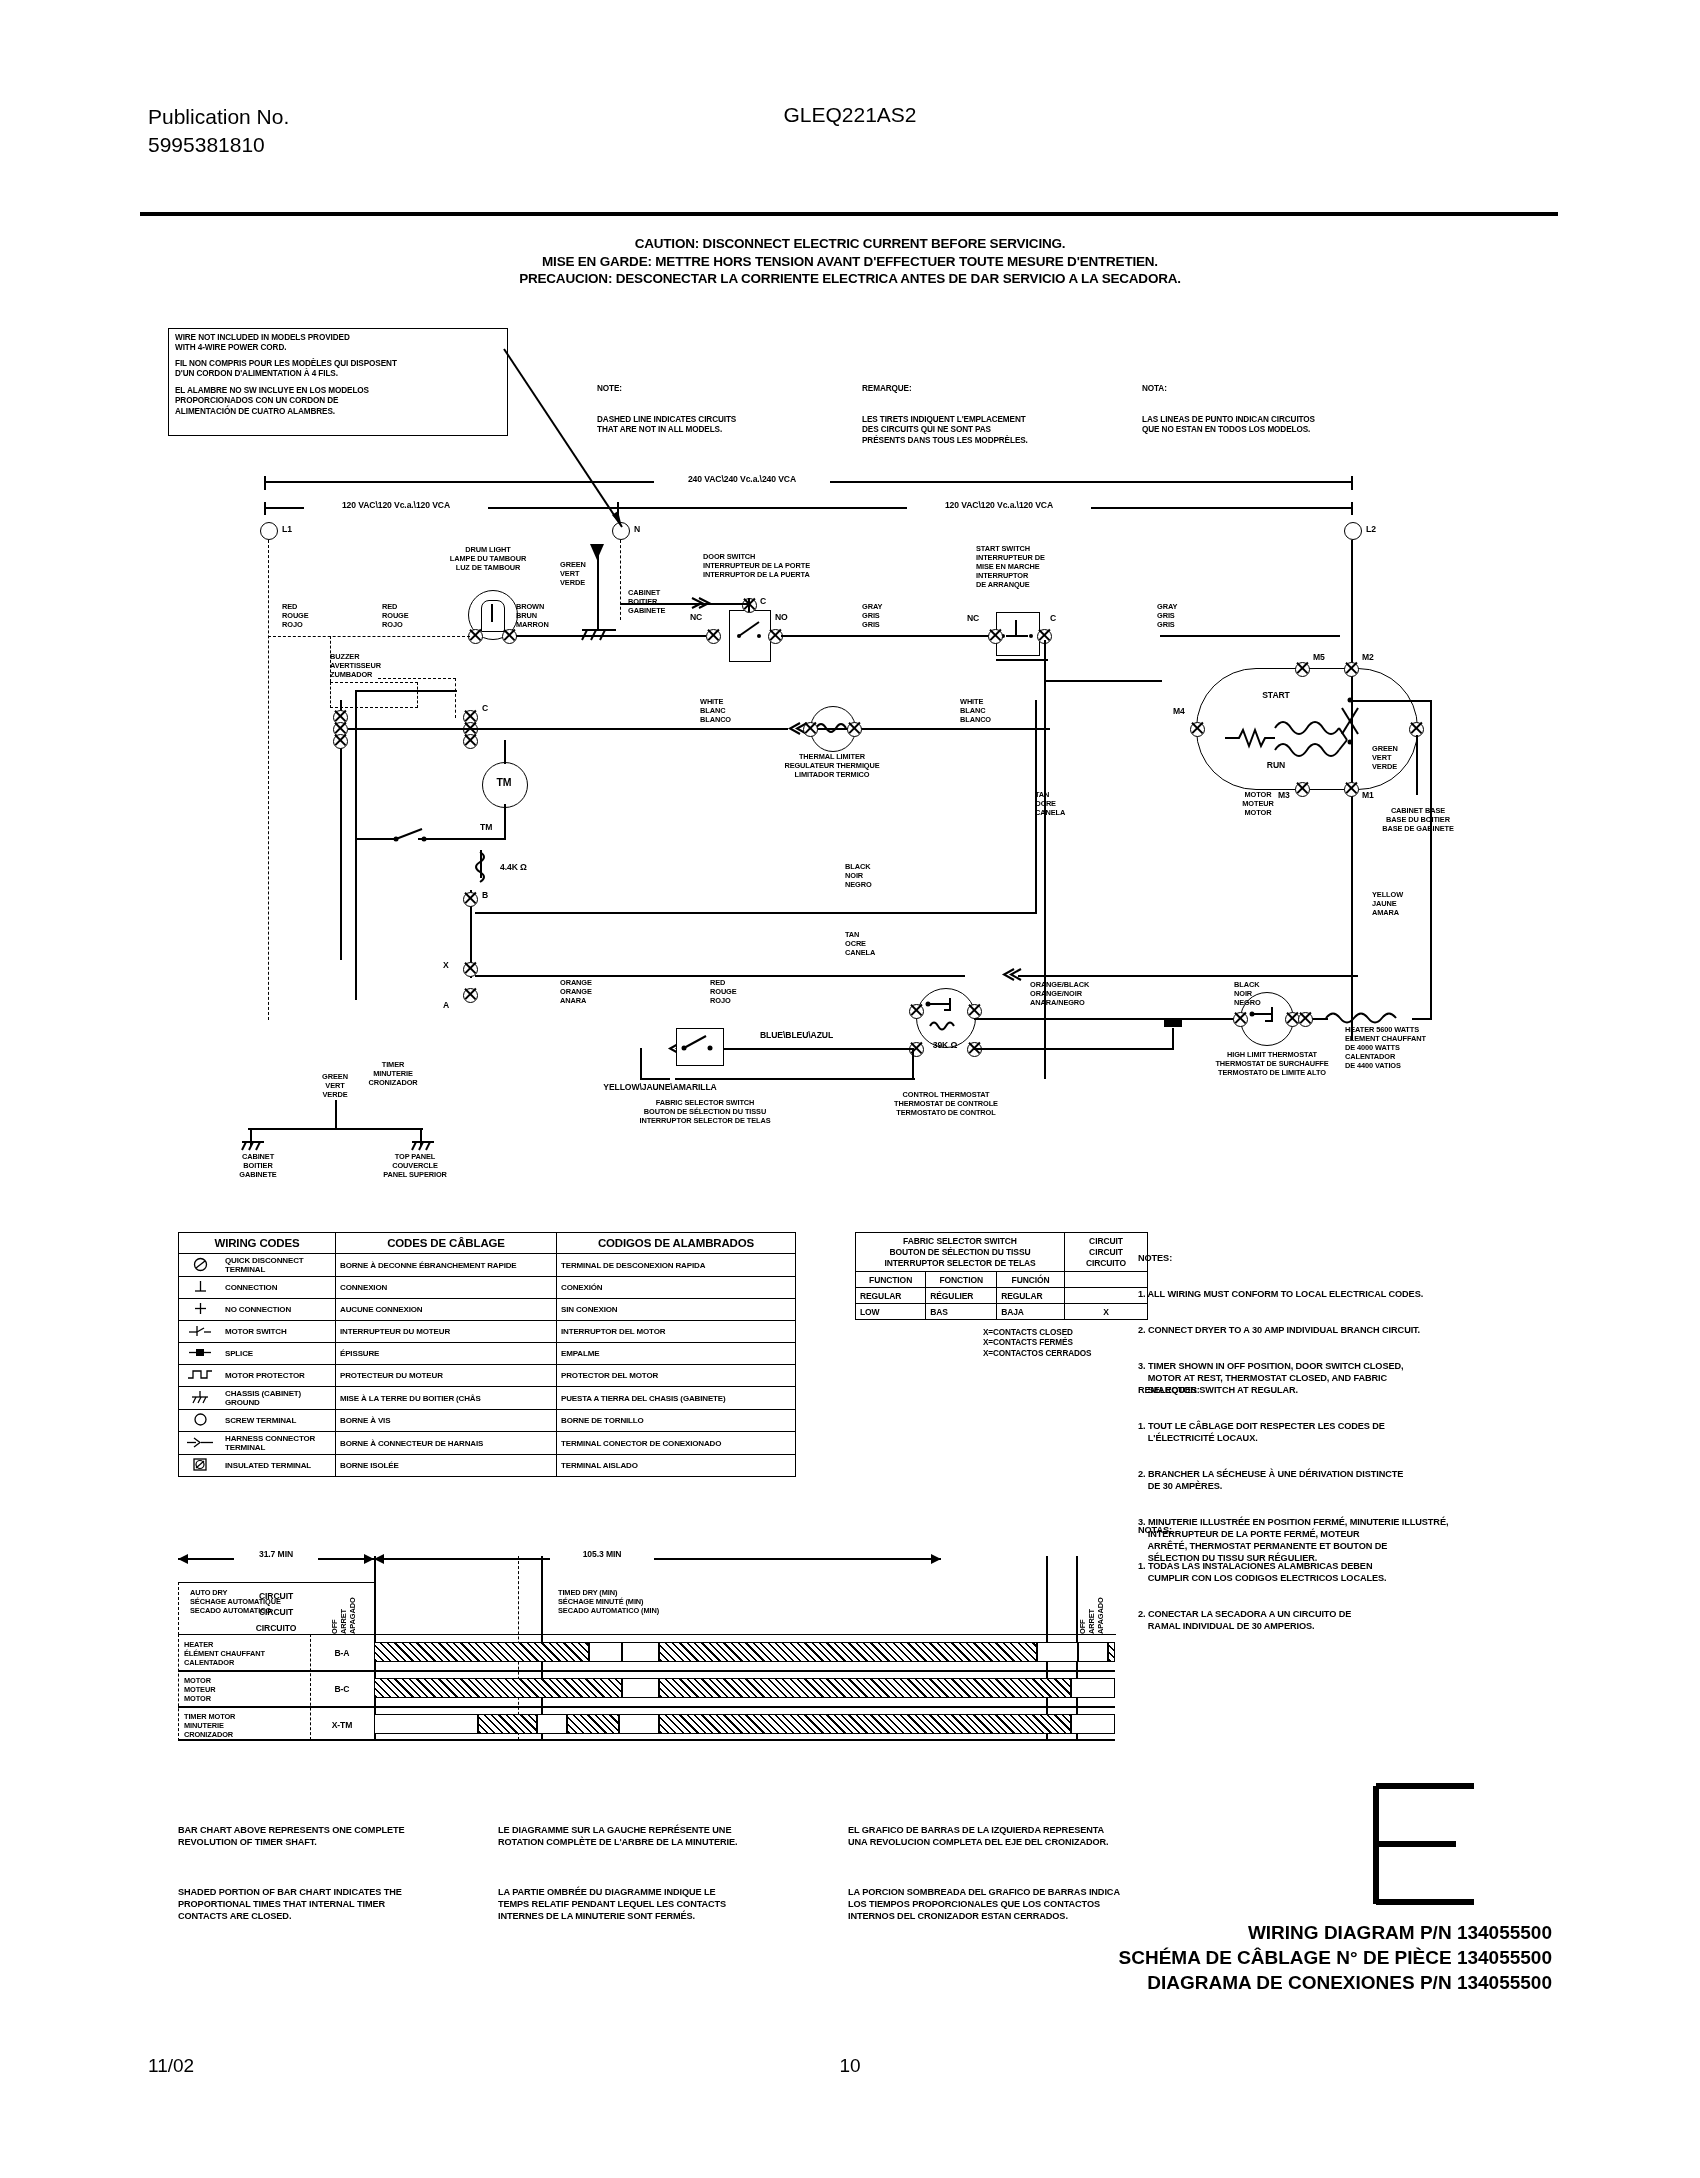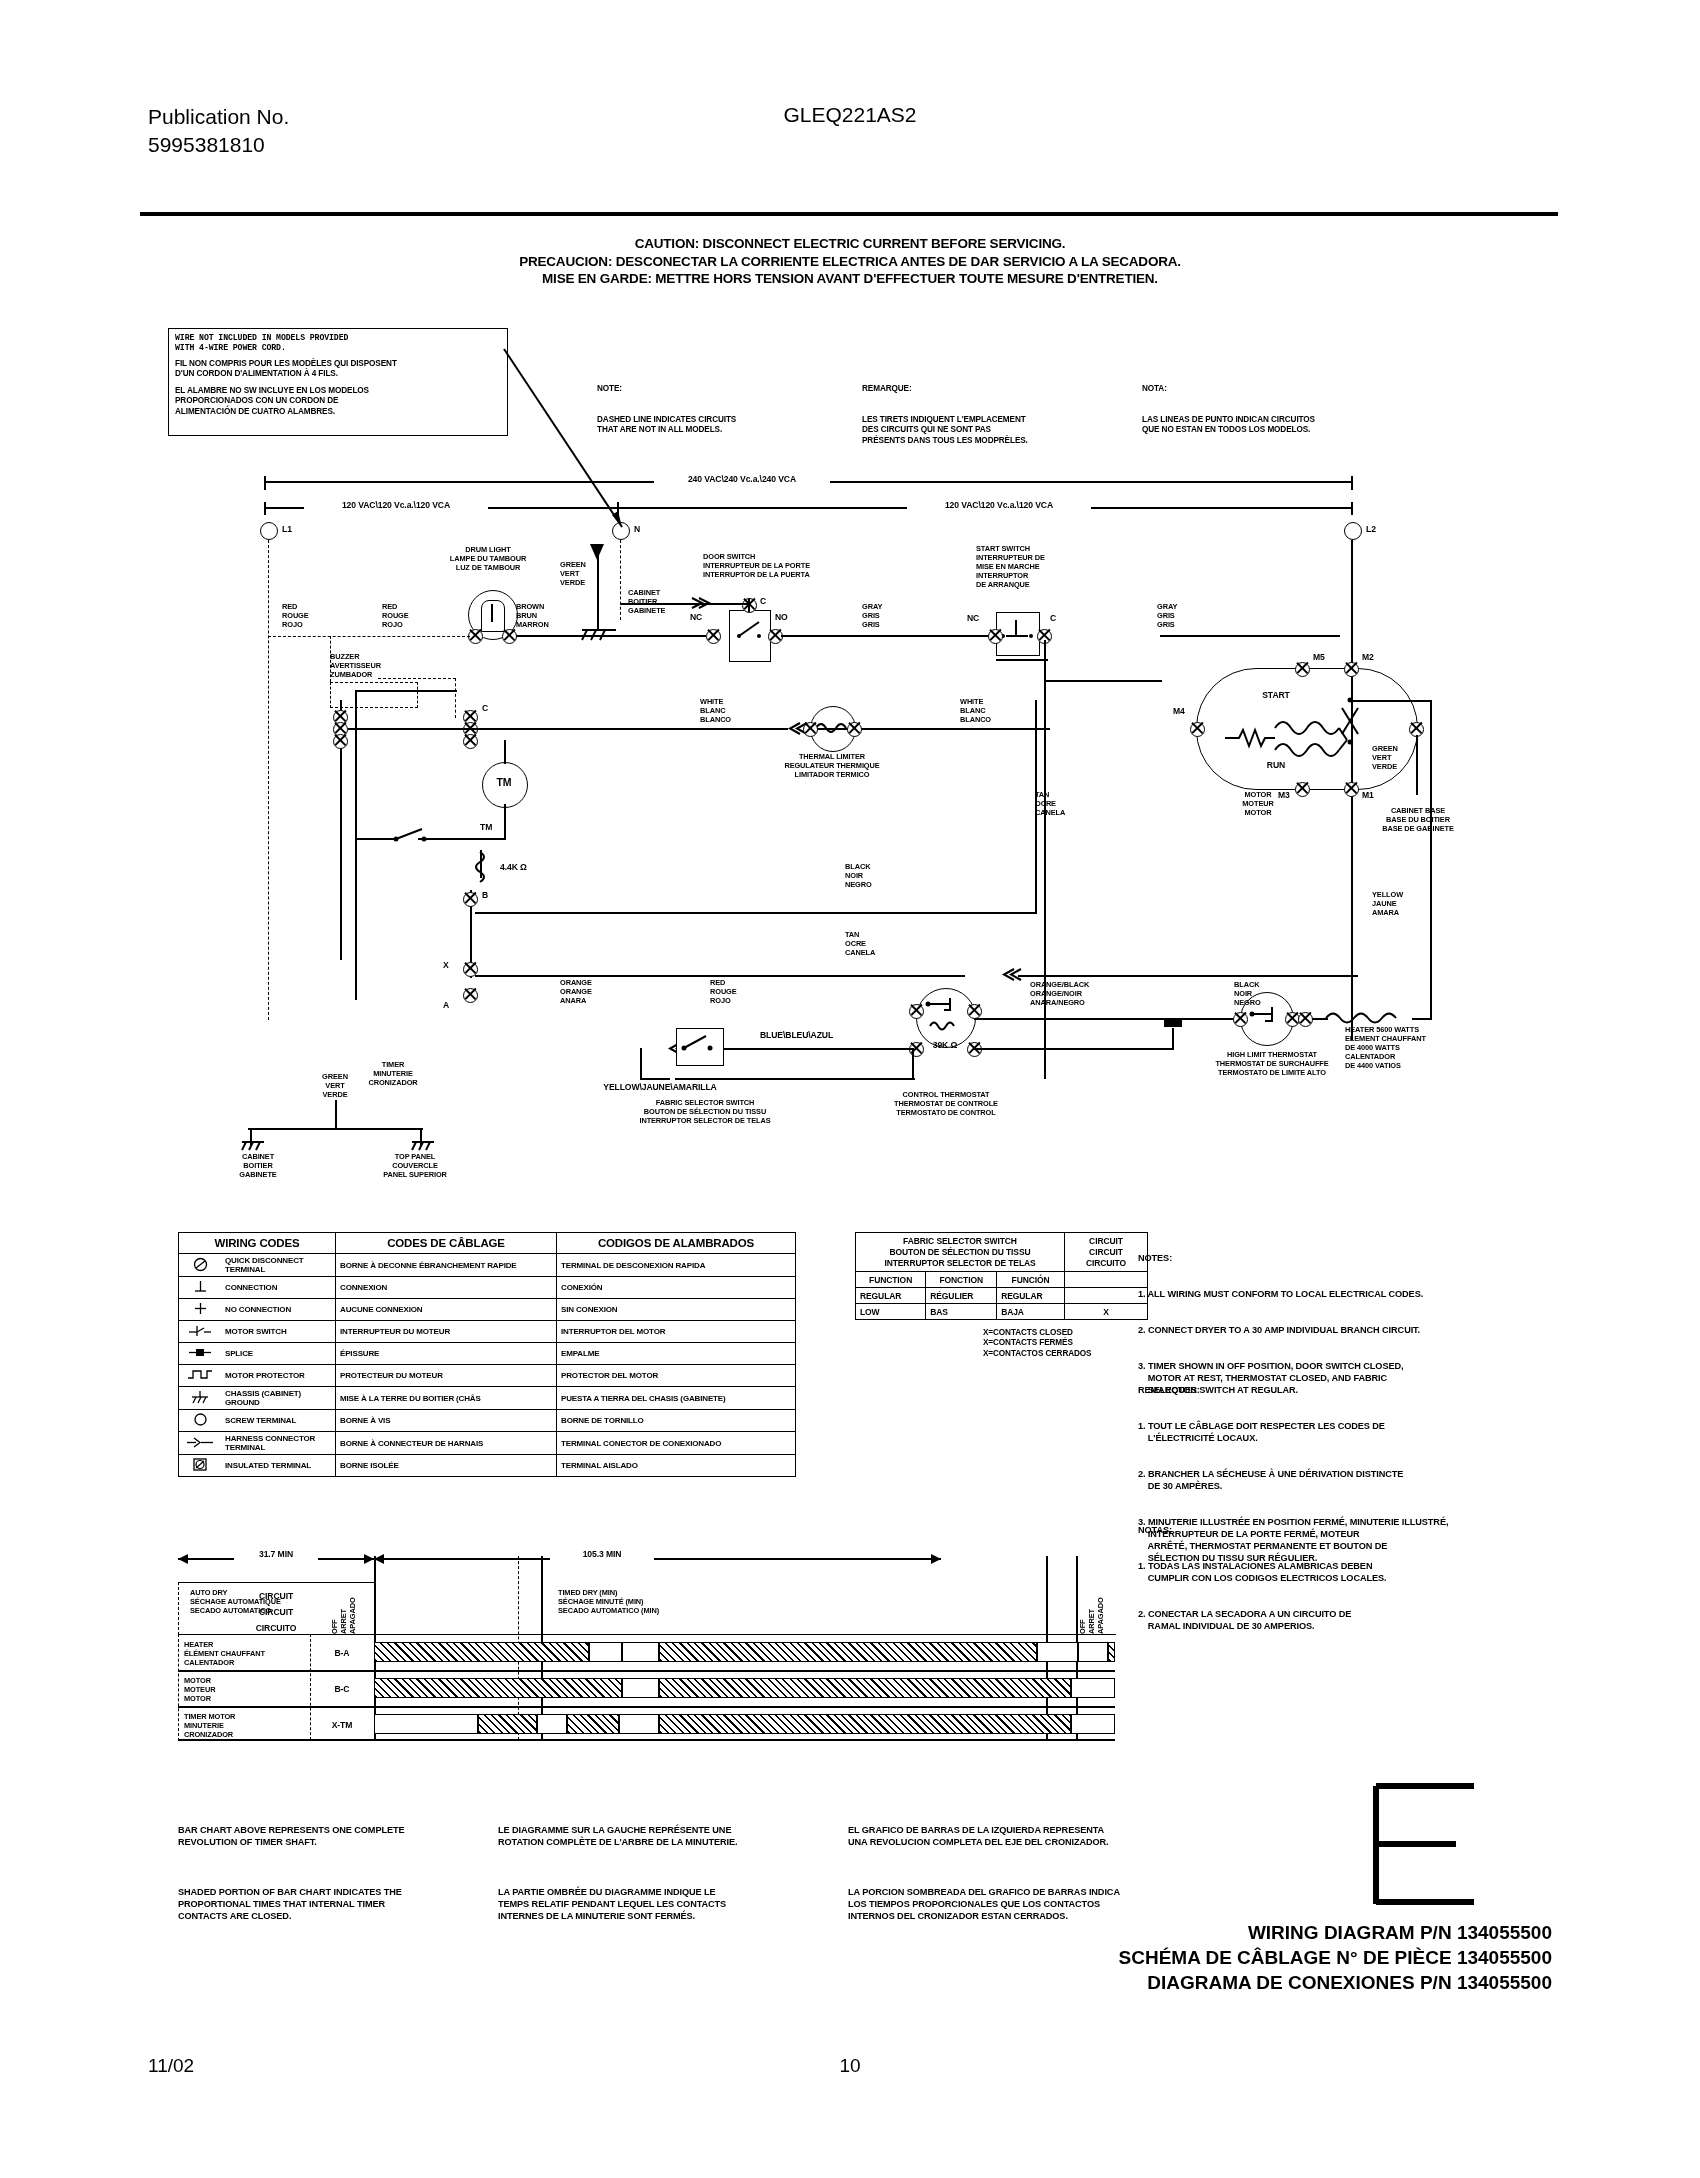--- a/index.html
+++ b/index.html
@@ -70,28 +70,28 @@
 
   <div class="abs" id="pub">
     <div>Publication No.</div>
     <div>5995381810</div>
   </div>
   <div class="abs ctr" id="model">GLEQ221AS2</div>
   <div class="abs" id="rule"></div>
 
   <div class="abs ctr" id="caution">
     <div>CAUTION: DISCONNECT ELECTRIC CURRENT BEFORE SERVICING.</div>
+    <div>MISE EN GARDE: METTRE HORS TENSION AVANT D'EFFECTUER TOUTE MESURE D'ENTRETIEN.</div>
     <div>PRECAUCION: DESCONECTAR LA CORRIENTE ELECTRICA   ANTES DE DAR SERVICIO A LA SECADORA.</div>
-    <div>MISE EN GARDE: METTRE HORS TENSION AVANT D'EFFECTUER TOUTE MESURE D'ENTRETIEN.</div>
   </div>
 
   <div class="abs" style="left:0;top:0;width:1700px;height:1200px;">
 
     <div class="abs box" style="left:168px;top:328px;width:338px;height:106px;">
-      <div class="note" style="position:absolute;left:6px;top:4px;font-family:Liberation Mono, monospace;">WIRE NOT INCLUDED IN MODELS PROVIDED
+      <div class="note" style="position:absolute;left:6px;top:4px;">WIRE NOT INCLUDED IN MODELS PROVIDED
 WITH 4-WIRE POWER CORD.</div>
       <div class="note" style="position:absolute;left:6px;top:30px;">FIL NON COMPRIS POUR LES MODÈLES QUI DISPOSENT
 D'UN CORDON D'ALIMENTATION À 4 FILS.</div>
       <div class="note" style="position:absolute;left:6px;top:57px;">EL ALAMBRE NO SW INCLUYE EN LOS MODELOS
 PROPORCIONADOS CON UN CORDON DE
 ALIMENTACIÓN DE CUATRO ALAMBRES.</div>
     </div>
 
     <svg class="abs" style="left:500px;top:345px;width:160px;height:200px;overflow:visible">
       <line x1="4" y1="4" x2="122" y2="182" stroke="#000" stroke-width="2"></line>

